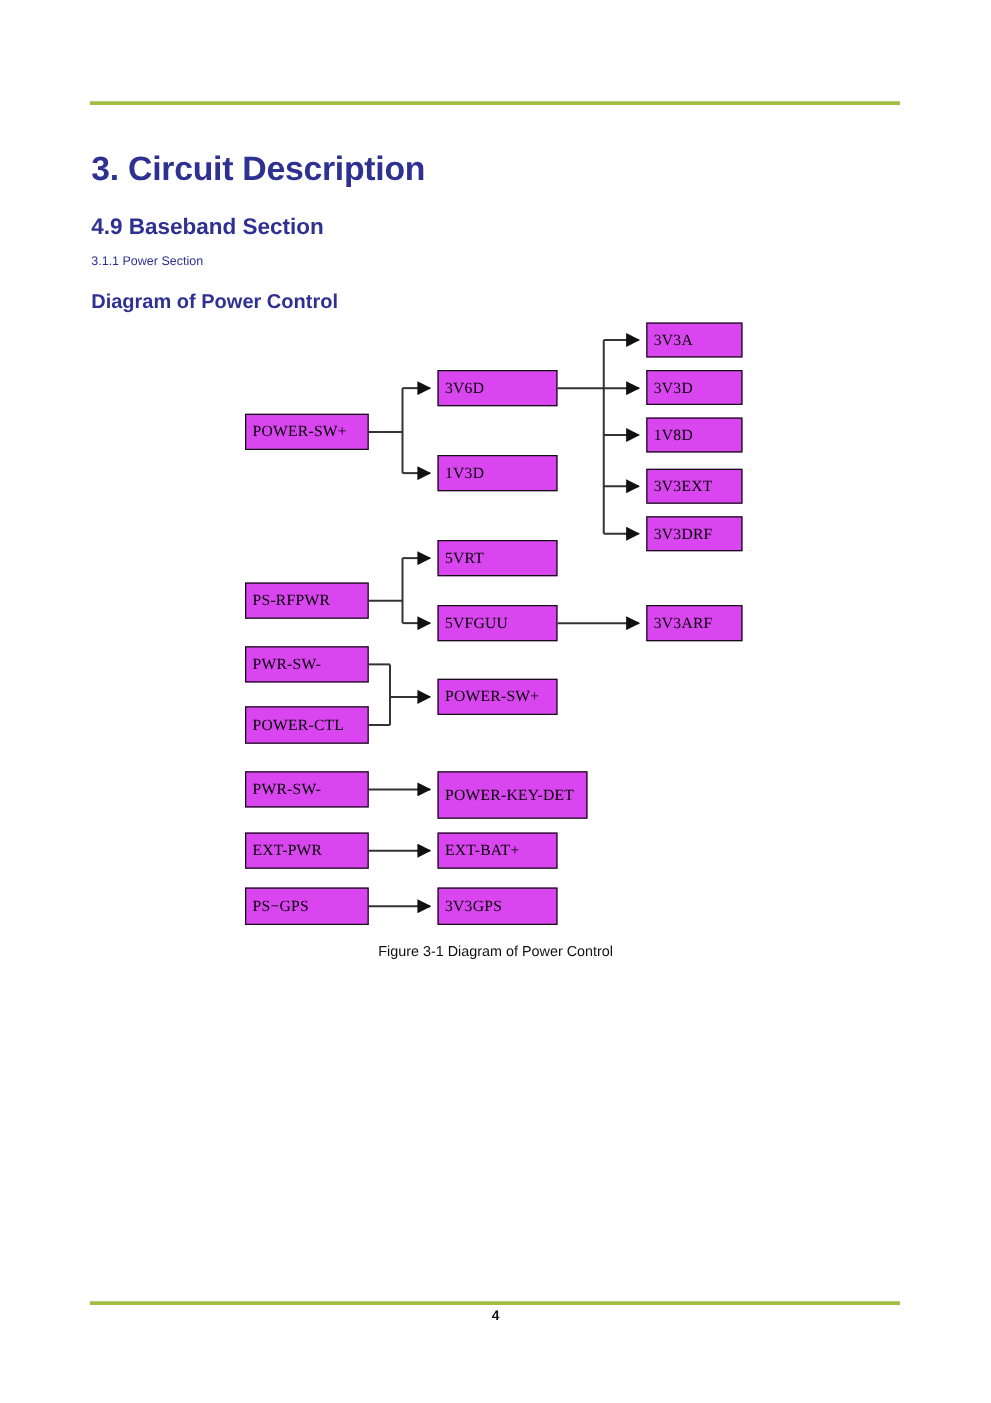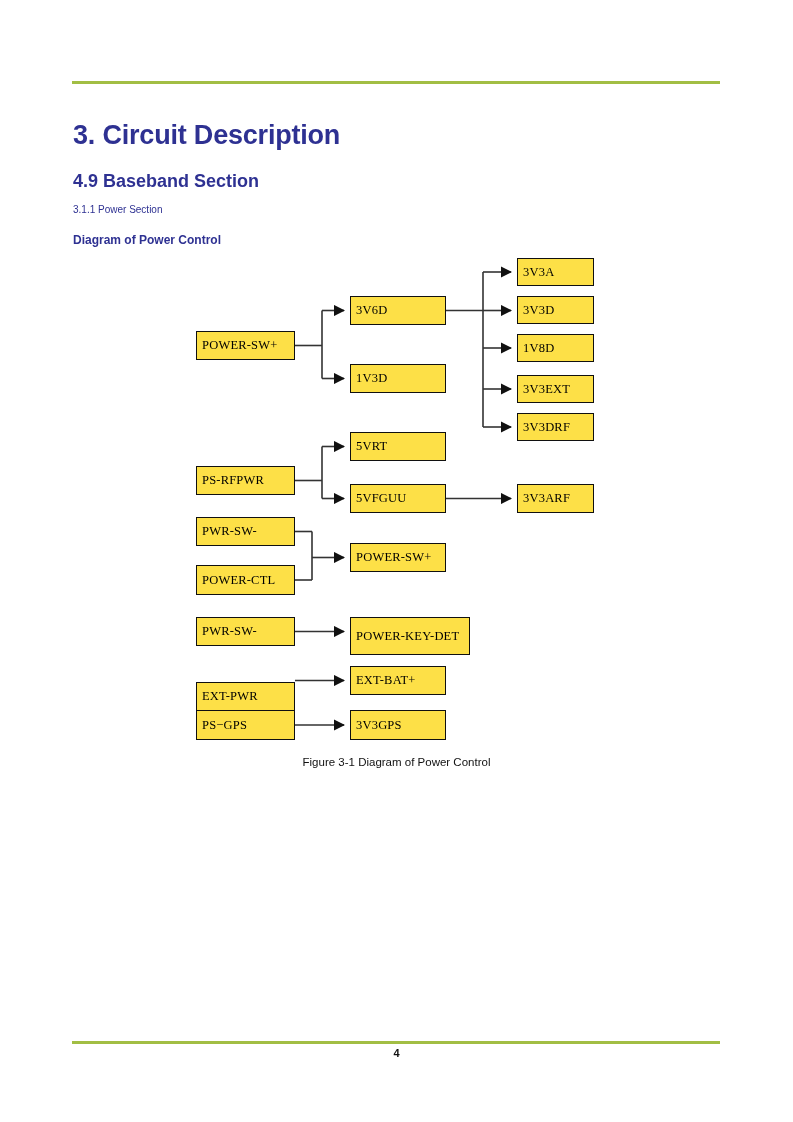--- a/index.html
+++ b/index.html
@@ -84,42 +84,42 @@
     top: 204px;
     font-size: 10px;
     font-weight: normal;
     color: #2e3192;
     white-space: nowrap;
   }
   .h4 {
     position: absolute;
     left: 73px;
     top: 233px;
-    font-size: 12px;
+    font-size: 16px;
     font-weight: bold;
     color: #2e3192;
     white-space: nowrap;
   }
 
   
   .diagram {
     position: absolute;
     left: 0;
     top: 0;
     width: 793px;
     height: 1122px;
     pointer-events: none;
   }
   .diagram svg { display: block; }
 
   .node {
     position: absolute;
     box-sizing: border-box;
     border: 1.3px solid #101010;
-    background: #fde047;
+    background: #d946ef;
     font-family: "Liberation Serif", serif;
     font-size: 12.5px;
     color: #000000;
     display: flex;
     align-items: center;
     padding-left: 5px;
     white-space: nowrap;
     letter-spacing: 0.2px;
   }
 
@@ -219,21 +219,21 @@
   <div class="node" style="left:517px; top:413px; width:77px;  height:28px;">3V3DRF</div>
   <div class="node" style="left:196px; top:466px; width:99px;  height:29px;">PS-RFPWR</div>
   <div class="node" style="left:350px; top:432px; width:96px;  height:29px;">5VRT</div>
   <div class="node" style="left:350px; top:484px; width:96px;  height:29px;">5VFGUU</div>
   <div class="node" style="left:517px; top:484px; width:77px;  height:29px;">3V3ARF</div>
   <div class="node" style="left:196px; top:517px; width:99px;  height:29px;">PWR-SW-</div>
   <div class="node" style="left:196px; top:565px; width:99px;  height:30px;">POWER-CTL</div>
   <div class="node" style="left:350px; top:543px; width:96px;  height:29px;">POWER-SW+</div>
   <div class="node" style="left:196px; top:617px; width:99px;  height:29px;">PWR-SW-</div>
   <div class="node" style="left:350px; top:617px; width:120px; height:38px;">POWER-KEY-DET</div>
-  <div class="node" style="left:196px; top:682px; width:99px;  height:29px;">EXT-PWR</div>
+  <div class="node" style="left:196px; top:666px; width:99px;  height:29px;">EXT-PWR</div>
   <div class="node" style="left:350px; top:666px; width:96px;  height:29px;">EXT-BAT+</div>
   <div class="node" style="left:196px; top:710px; width:99px;  height:30px;">PS−GPS</div>
   <div class="node" style="left:350px; top:710px; width:96px;  height:30px;">3V3GPS</div>
 
   <div class="caption">Figure 3-1 Diagram of Power Control</div>
 
   <div class="footer-rule"></div>
   <div class="footer-page">4</div>
 
 </div>

